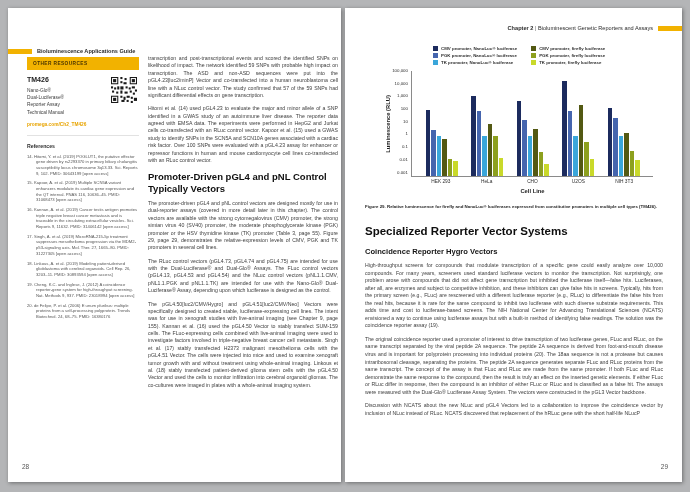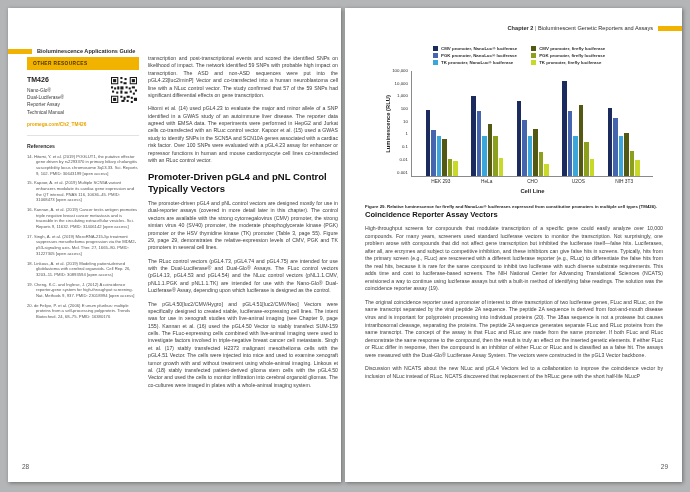--- a/index.html
+++ b/index.html
@@ -255,21 +255,22 @@
           <span>HeLa</span>
           <span>CHO</span>
           <span>U2OS</span>
           <span>NIH 3T3</span>
         </div>
       <div class="x-axis-title">Cell Line</div>
     </div>
 
     <div class="fig-caption">Figure 29. Relative luminescence for firefly and NanoLuc® luciferases expressed from constitutive promoters in multiple cell types (TM426).</div>
 
-    <h3 class="coin-h3">Coincidence Reporter Assay Vectors</h3>
+    <h1 class="spec-h1">Specialized Reporter Vector Systems</h1>
+    <h3 class="coin-h3">Coincidence Reporter Hygro Vectors</h3>
 
     <p class="body">High-throughput screens for compounds that modulate transcription of a specific gene could easily analyze over 10,000 compounds. For many years, screeners used standard luciferase vectors to monitor the transcription. Not surprisingly, one problem arose with compounds that did not affect gene transcription but inhibited the luciferase itself—false hits. Luciferases, after all, are enzymes and subject to competitive inhibition, and these inhibitors can give false hits in screens. Typically, hits from the primary screen (e.g., FLuc) are rescreened with a different luciferase reporter (e.g., RLuc) to differentiate the false hits from the real hits, because it is rare for the same compound to inhibit two luciferase with such diverse substrate requirements. This adds time and cost to luciferase-based screens. The NIH National Center for Advancing Translational Sciences (NCATS) envisioned a way to continue using luciferase assays but with a built-in method of identifying false readings. The solution was the coincidence reporter assay (19).</p>
     <p class="body">The original coincidence reporter used a promoter of interest to drive transcription of two luciferase genes, FLuc and RLuc, on the same transcript separated by the viral peptide 2A sequence. The peptide 2A sequence is derived from foot-and-mouth disease virus and is important for polyprotein processing into individual proteins (20). The 18aa sequence is not a protease but causes intraribosomal cleavage, separating the proteins. The peptide 2A sequence generates separate FLuc and RLuc proteins from the same transcript. The concept of the assay is that FLuc and RLuc are made from the same promoter. If both FLuc and RLuc demonstrate the same response to the compound, then the result is truly an effect on the inserted genetic elements. If either FLuc or RLuc differ in response, then the compound is an inhibitor of either FLuc or RLuc and is classified as a false hit. The assays were measured with the Dual-Glo® Luciferase Assay System. The vectors were constructed in the pGL3 Vector backbone.</p>
     <p class="body">Discussion with NCATS about the new NLuc and pGL4 Vectors led to a collaboration to improve the coincidence vector by inclusion of NLuc instead of RLuc. NCATS discovered that replacement of the hRLuc gene with the short half-life NLucP</p>
   </div>
 
   <div class="page-num pn-right">29</div>
 </div>
 
 </body></html>

